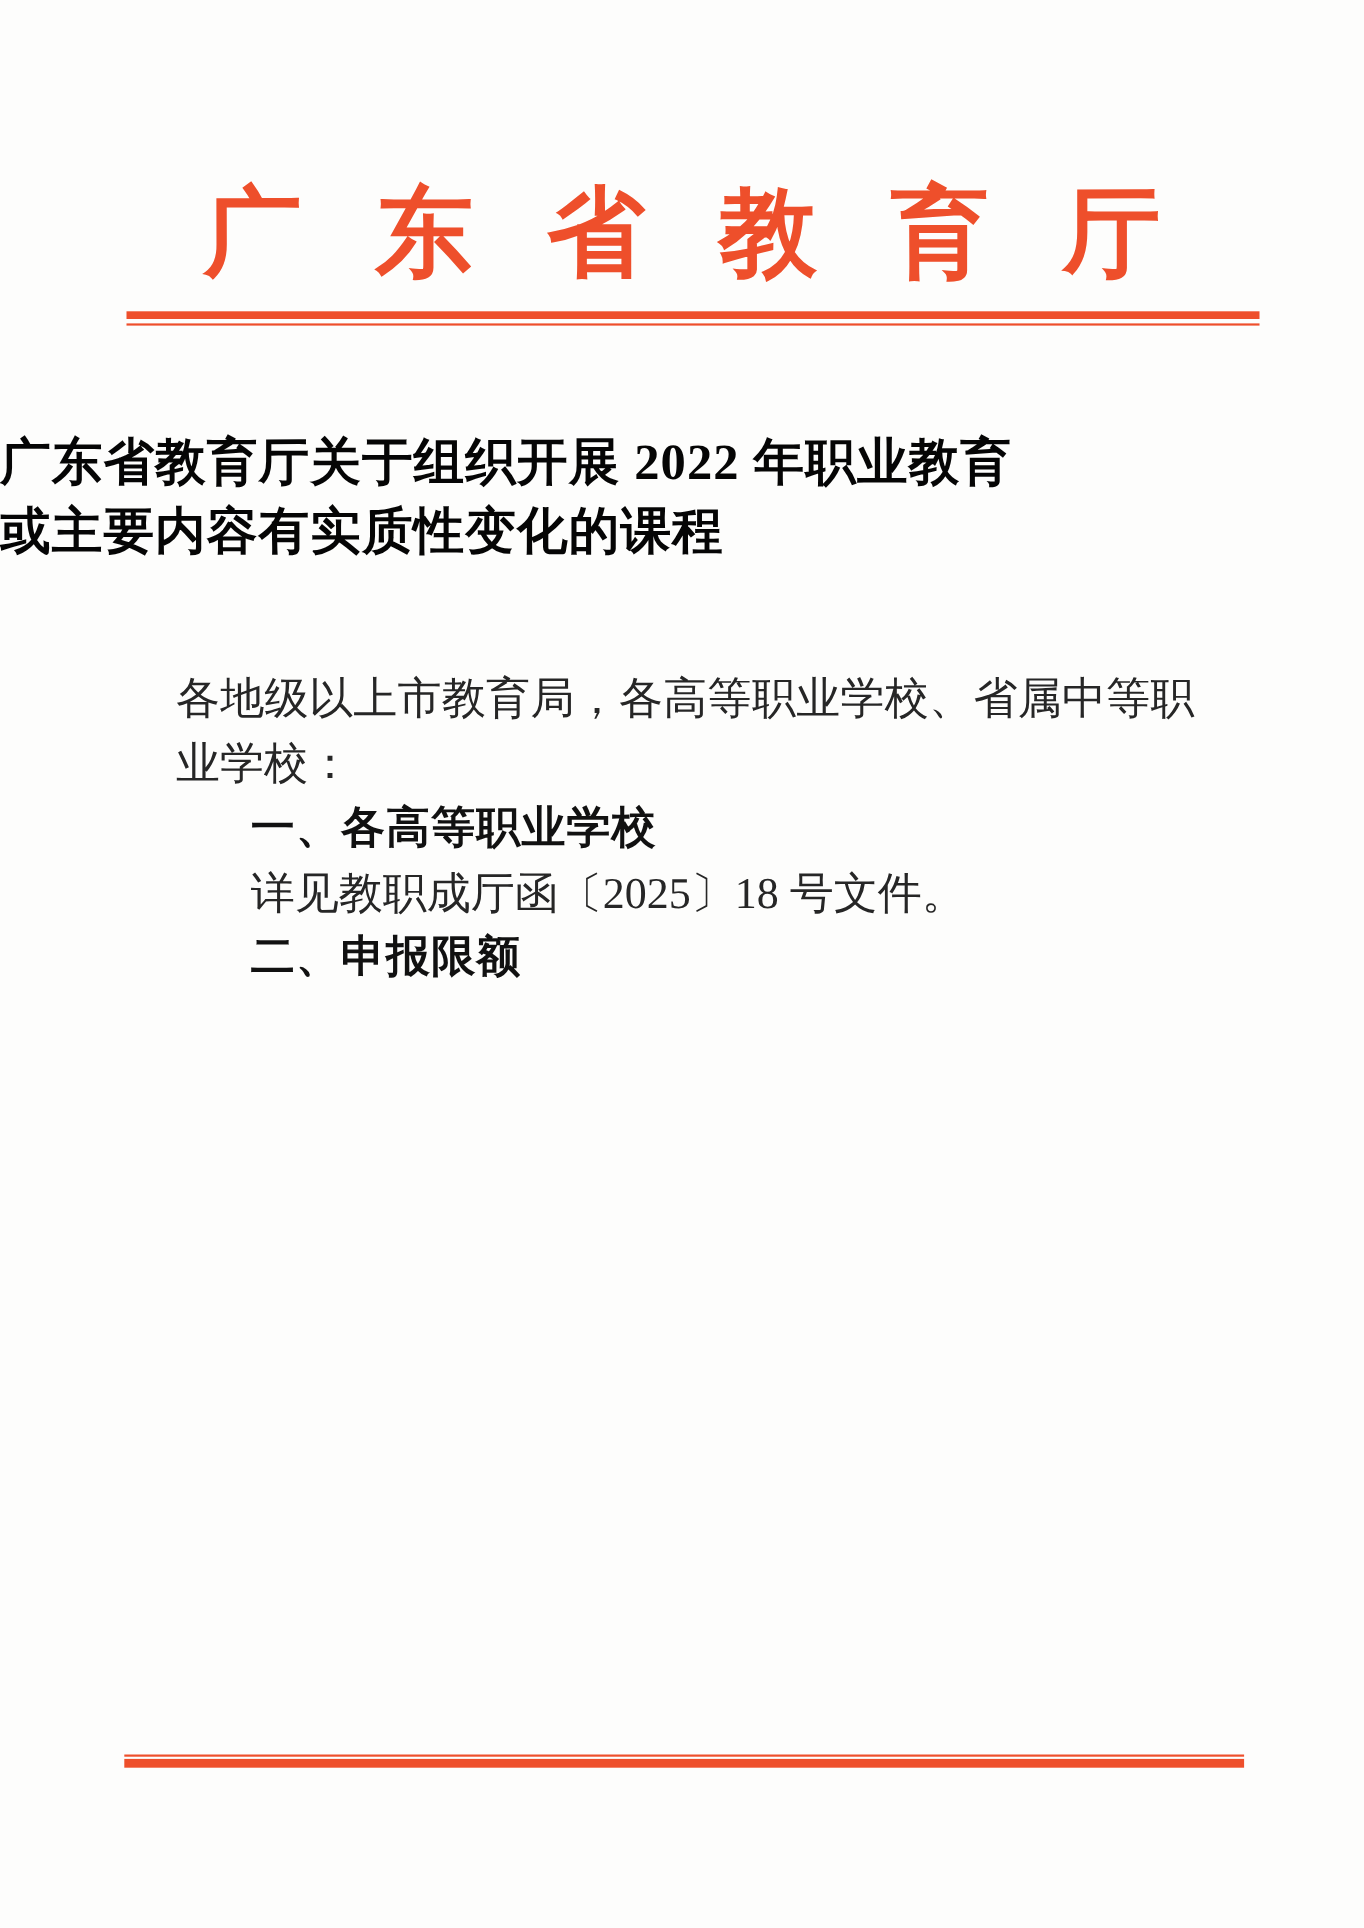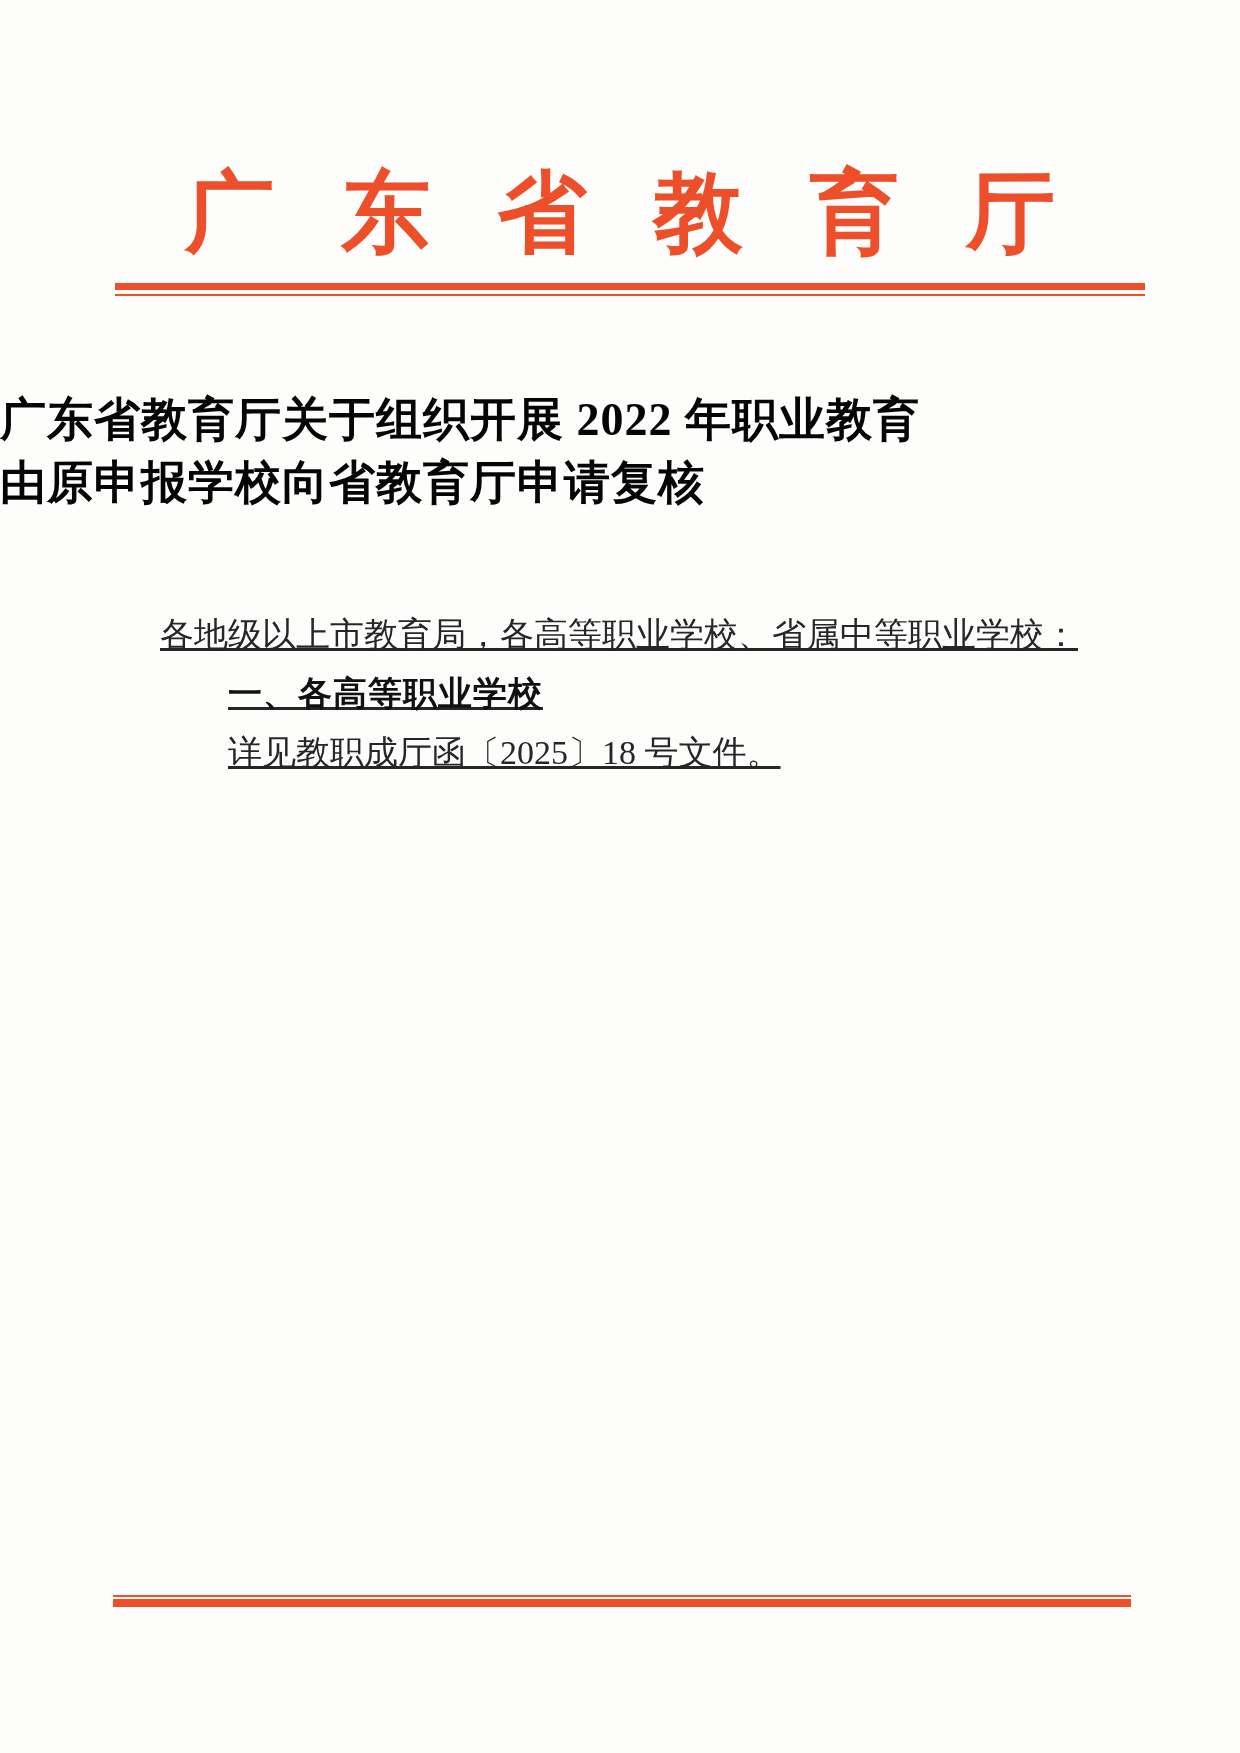--- a/index.html
+++ b/index.html
@@ -52,26 +52,25 @@
     letter-spacing: 1px;
   }
 
   
   .doc-body {
     position: absolute;
     left: 160px;
     top: 605px;
     width: 926px;
     font-family: "Liberation Serif", serif;
-    font-size: 34px;
+    font-size: 40px;
     line-height: 59px;
     color: #262626;
     text-align: justify;
     text-justify: inter-ideograph;
-    text-decoration: underline;
   }
   .doc-body p {
     margin: 0;
     padding: 0;
   }
   .indent { text-indent: 68px; }
   .section-heading {
     font-family: "Liberation Sans", sans-serif;
     font-weight: 700;
     color: #111111;
@@ -90,25 +89,26 @@
     <span>教</span>
     <span>育</span>
     <span>厅</span>
   </div>
 
   <div class="rule rule-top-thick"></div>
   <div class="rule rule-top-thin"></div>
 
   <div class="doc-title">
     <div>广东省教育厅关于组织开展 2022 年职业教育</div>
-    <div>由原申报学校向省教育厅申请复核</div>
+    <div>或主要内容有实质性变化的课程</div>
   </div>
 
   <div class="doc-body">
     <p>各地级以上市教育局，各高等职业学校、省属中等职业学校：</p>
     <p class="indent section-heading">一、各高等职业学校</p>
     <p class="indent">详见教职成厅函〔2025〕18 号文件。</p>
+    <p class="indent section-heading">二、申报限额</p>
   </div>
 
   <div class="rule rule-bot-thin"></div>
   <div class="rule rule-bot-thick"></div>
 
 </div>
 
 </body></html>

